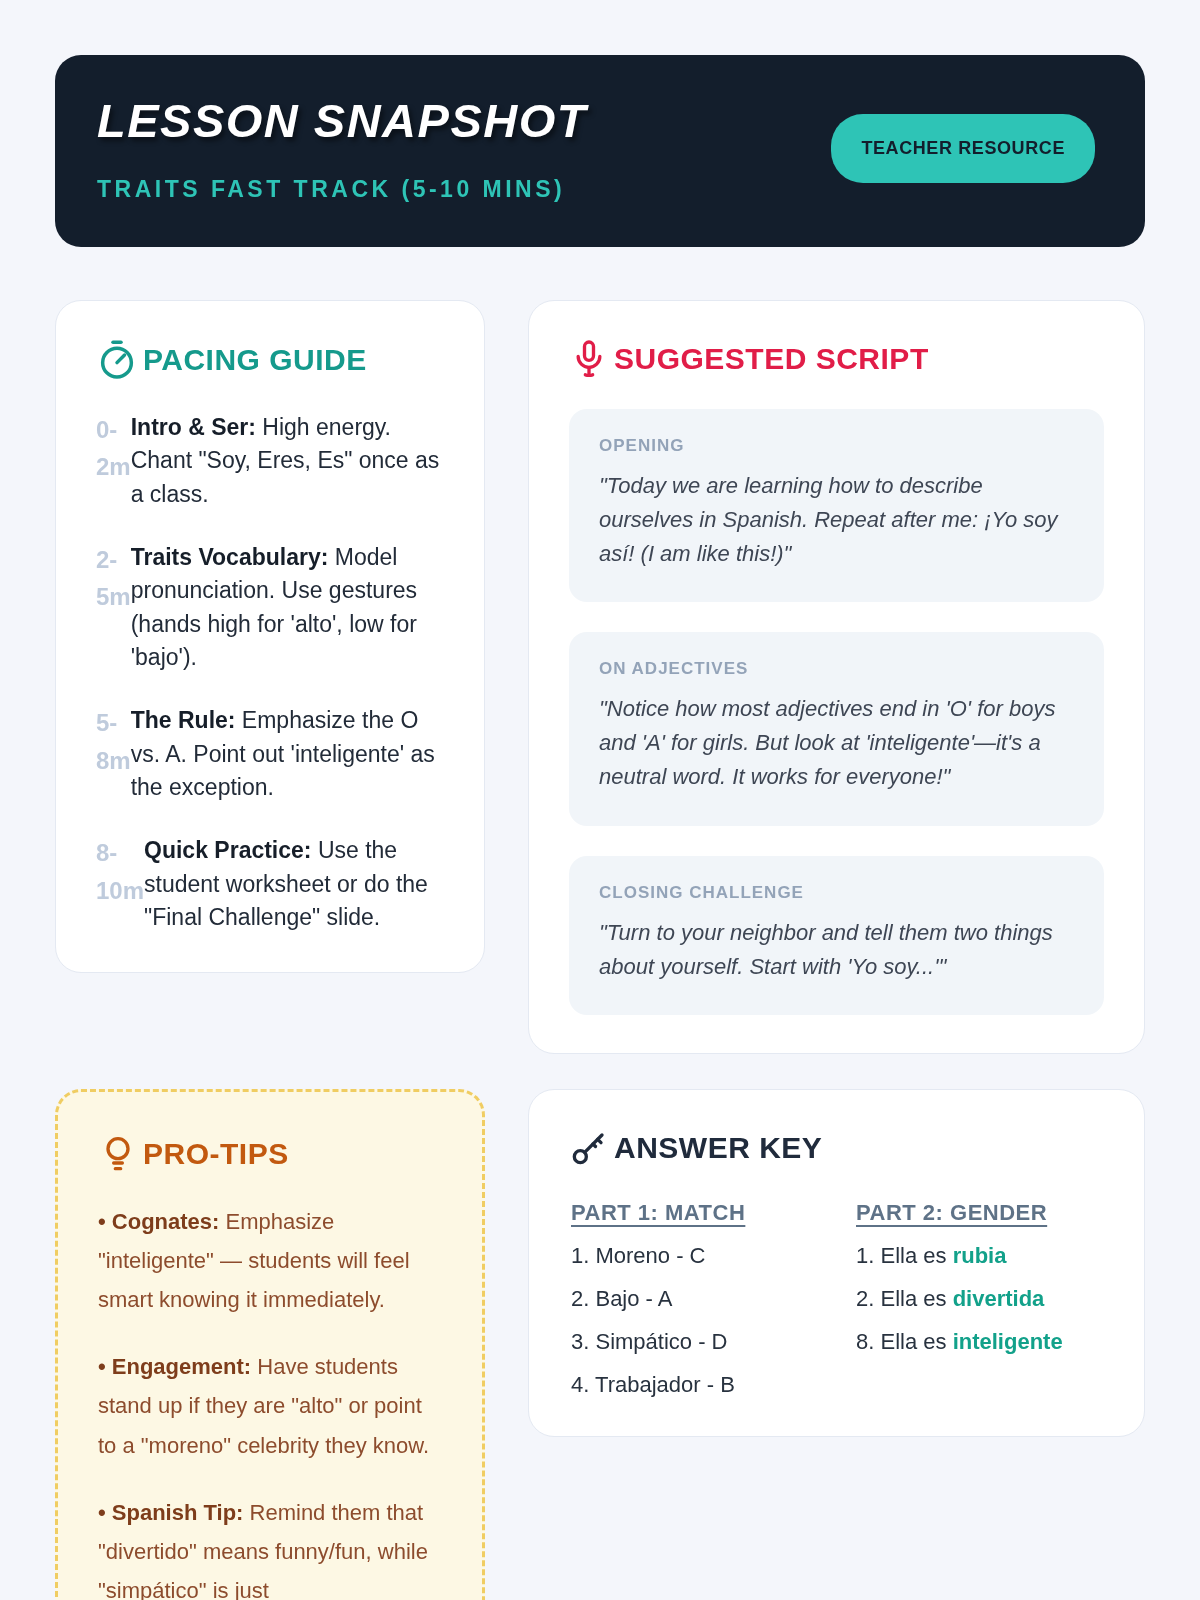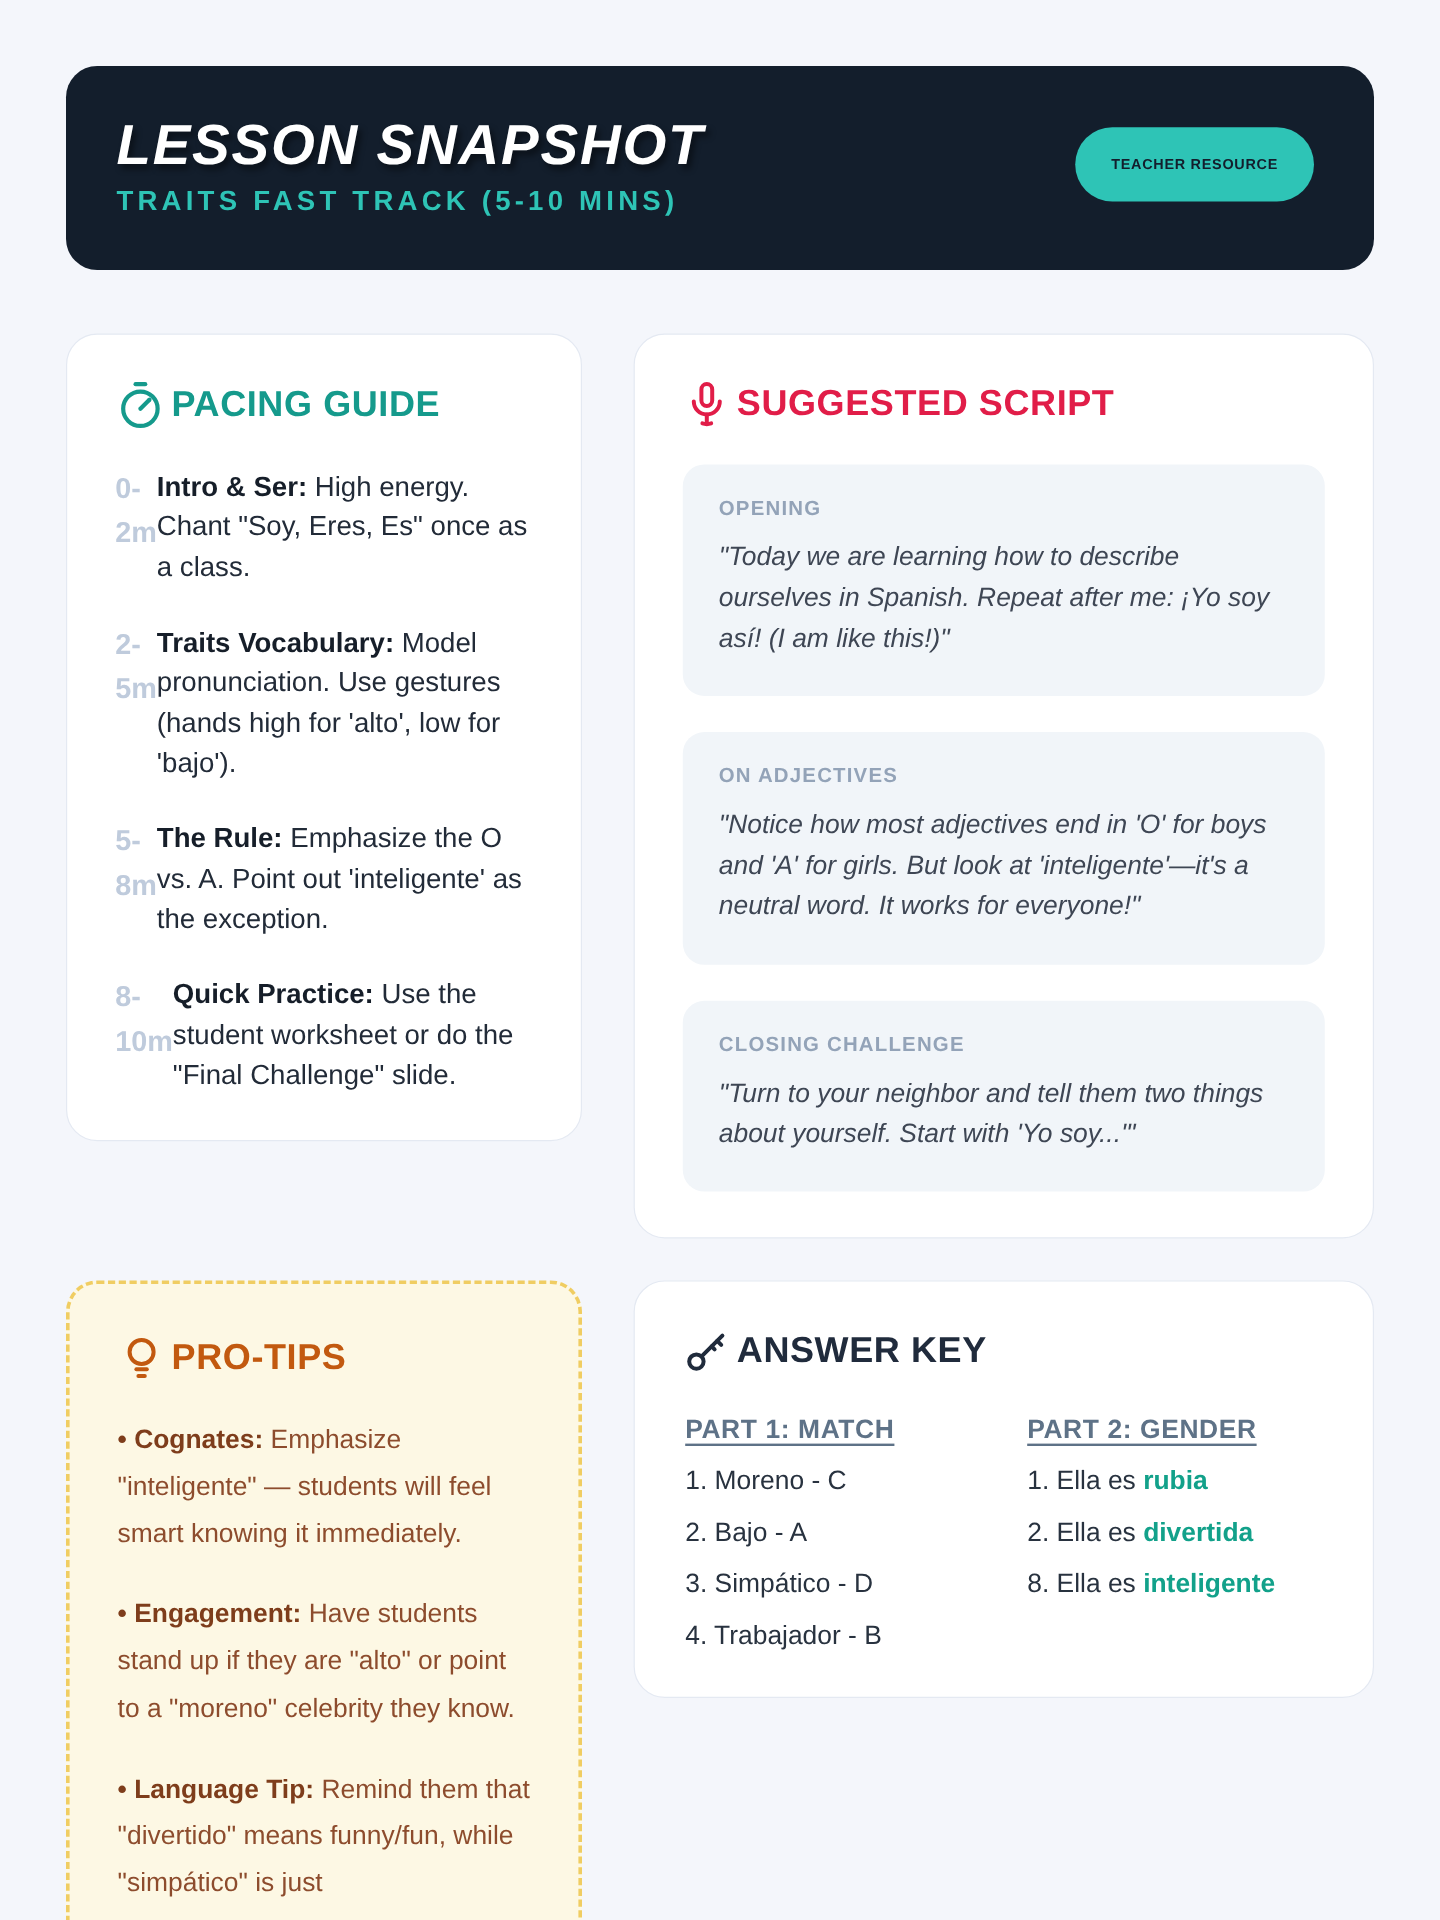--- a/index.html
+++ b/index.html
@@ -12,22 +12,22 @@
   *{margin:0;padding:0;box-sizing:border-box;}
   html,body{width:1200px;height:1600px;overflow:hidden;}
   body{background:var(--page-bg);font-family:"Liberation Sans",sans-serif;}
   .page{padding:55px;}
 
   
   .hero{background:var(--navy);border-radius:26px;padding:38px 50px 44px 42px;
     display:flex;justify-content:space-between;align-items:center;}
   .hero-title{color:#fff;font-size:47px;font-weight:800;font-style:italic;
     letter-spacing:1.5px;text-shadow:3px 4px 5px rgba(0,0,0,.45);}
-  .hero-sub{margin-top:6px;color:var(--teal);font-size:23px;font-weight:700;letter-spacing:3.5px;}
-  .hero-badge{background:var(--teal);color:var(--navy);font-size:12px;font-weight:800;
+  .hero-sub{margin-top:28px;color:var(--teal);font-size:23px;font-weight:700;letter-spacing:3.5px;}
+  .hero-badge{background:var(--teal);color:var(--navy);font-size:18px;font-weight:800;
     letter-spacing:.6px;padding:24px 30px;border-radius:32px;white-space:nowrap;}
 
   
   .grid{display:grid;grid-template-columns:430px 1fr;column-gap:43px;row-gap:35px;
     margin-top:53px;align-items:start;}
   .card{background:#fff;border:1.5px solid var(--border);border-radius:26px;padding:38px 40px;}
 
   .card-title{display:flex;align-items:center;gap:5px;font-size:30px;font-weight:800;letter-spacing:.5px;}
   .card-title svg{flex:0 0 auto;}
   .t-teal{color:var(--teal-deep);}
@@ -134,21 +134,21 @@
         <svg width="40" height="40" viewBox="0 0 24 24" fill="none" stroke="#C2590F" stroke-width="2" stroke-linecap="round">
           <circle cx="12" cy="8.8" r="6"></circle>
           <line x1="9.4" y1="17.4" x2="14.6" y2="17.4"></line>
           <line x1="10.4" y1="20.8" x2="13.6" y2="20.8"></line>
         </svg>
         <span>PRO-TIPS</span>
       </div>
 
       <div class="tip"><b>• Cognates:</b> <span>Emphasize "inteligente" — students will feel smart knowing it immediately.</span></div>
       <div class="tip"><b>• Engagement:</b> <span>Have students stand up if they are "alto" or point to a "moreno" celebrity they know.</span></div>
-      <div class="tip"><b>• Language Tip:</b> <span>Remind them that "divertido" means funny/fun, while "simpático" is just</span></div>
+      <div class="tip"><b>• Spanish Tip:</b> <span>Remind them that "divertido" means funny/fun, while "simpático" is just</span></div>
     </div>
 
     <div class="card">
       <div class="card-title t-ink">
         <svg width="40" height="40" viewBox="0 0 24 24" fill="none" stroke="#202B3C" stroke-width="2" stroke-linecap="round">
           <circle cx="6.8" cy="17.2" r="3.6"></circle>
           <line x1="9.4" y1="14.6" x2="19.8" y2="4.2"></line>
           <line x1="17.2" y1="6.8" x2="19.2" y2="8.8"></line>
           <line x1="14.4" y1="9.6" x2="15.9" y2="11.1"></line>
         </svg>

